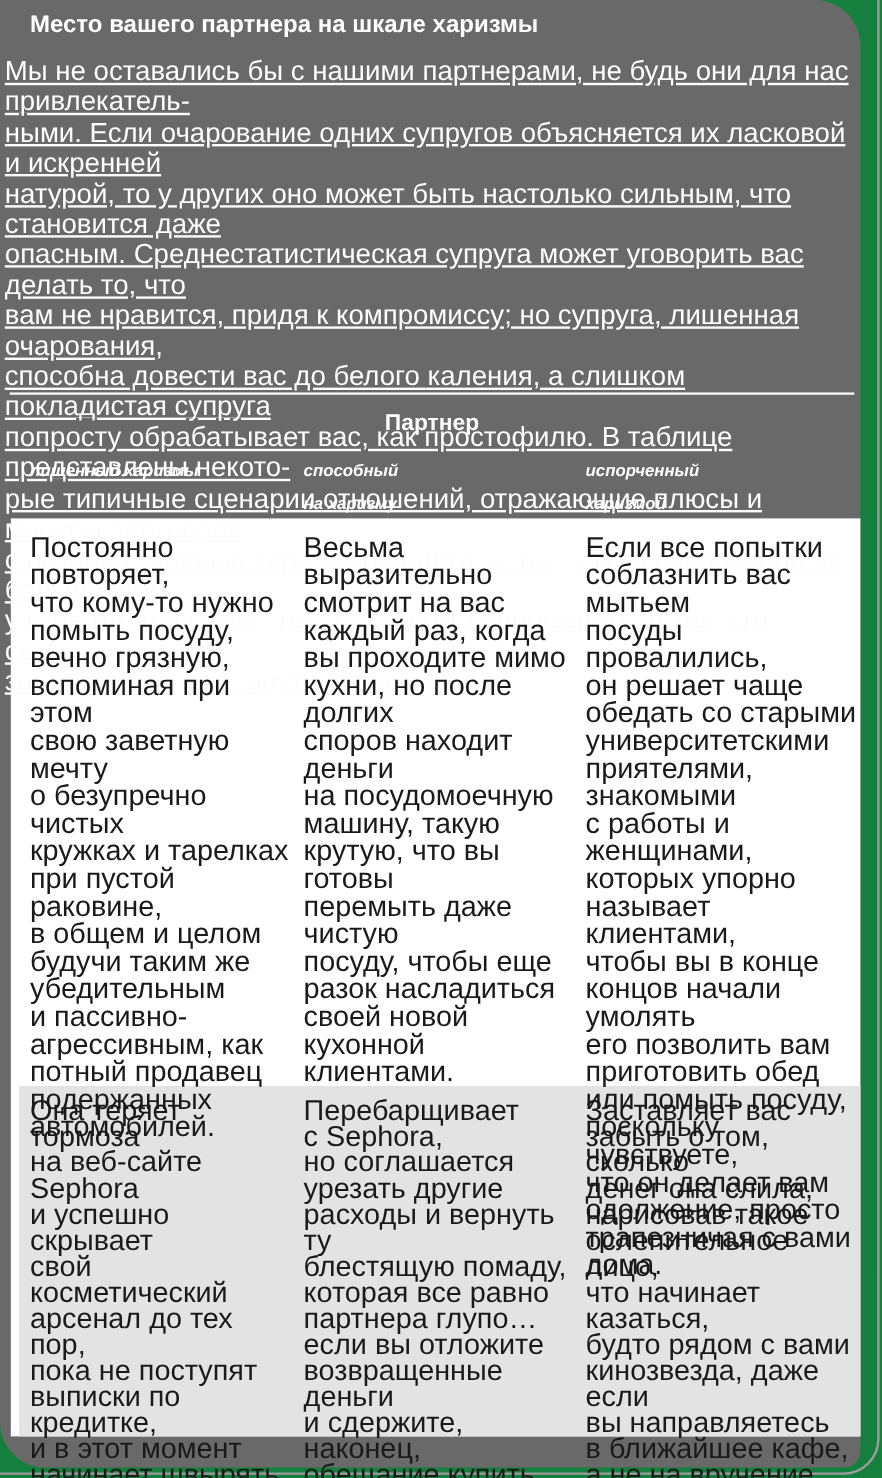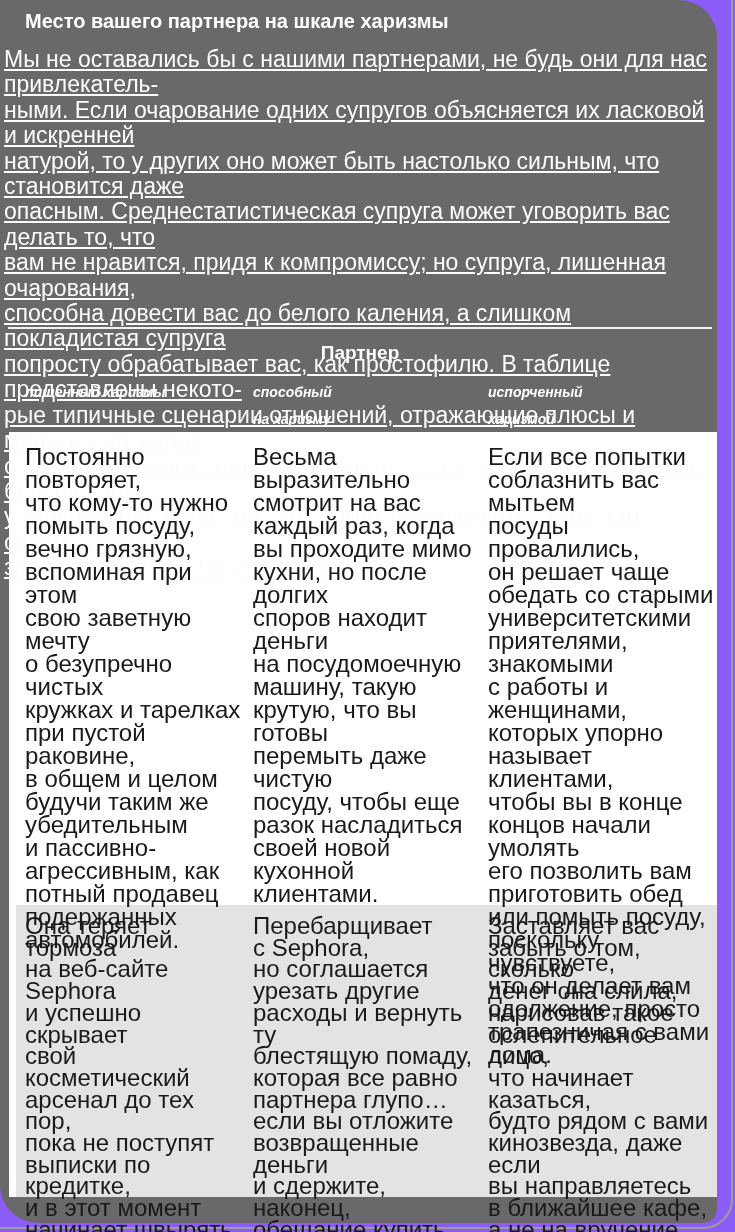--- a/index.html
+++ b/index.html
@@ -1,19 +1,19 @@
 <!DOCTYPE html>
 <html lang="ru"><head>
 <meta charset="utf-8">
 <style>
   html,body{margin:0;padding:0;background:#ffffff;}
   .page{
     position:relative;
     width:735px;height:1232px;
-    background:#8b5cf6;
+    background:#15803d;
     overflow:hidden;
     font-family:"Liberation Sans","DejaVu Sans",sans-serif;
   }
   
   .page-frame{
     position:absolute;top:-40px;left:-40px;right:2px;bottom:3px;
     border:2px solid #9c9c9c;border-radius:30px;
     z-index:0;
   }
   

